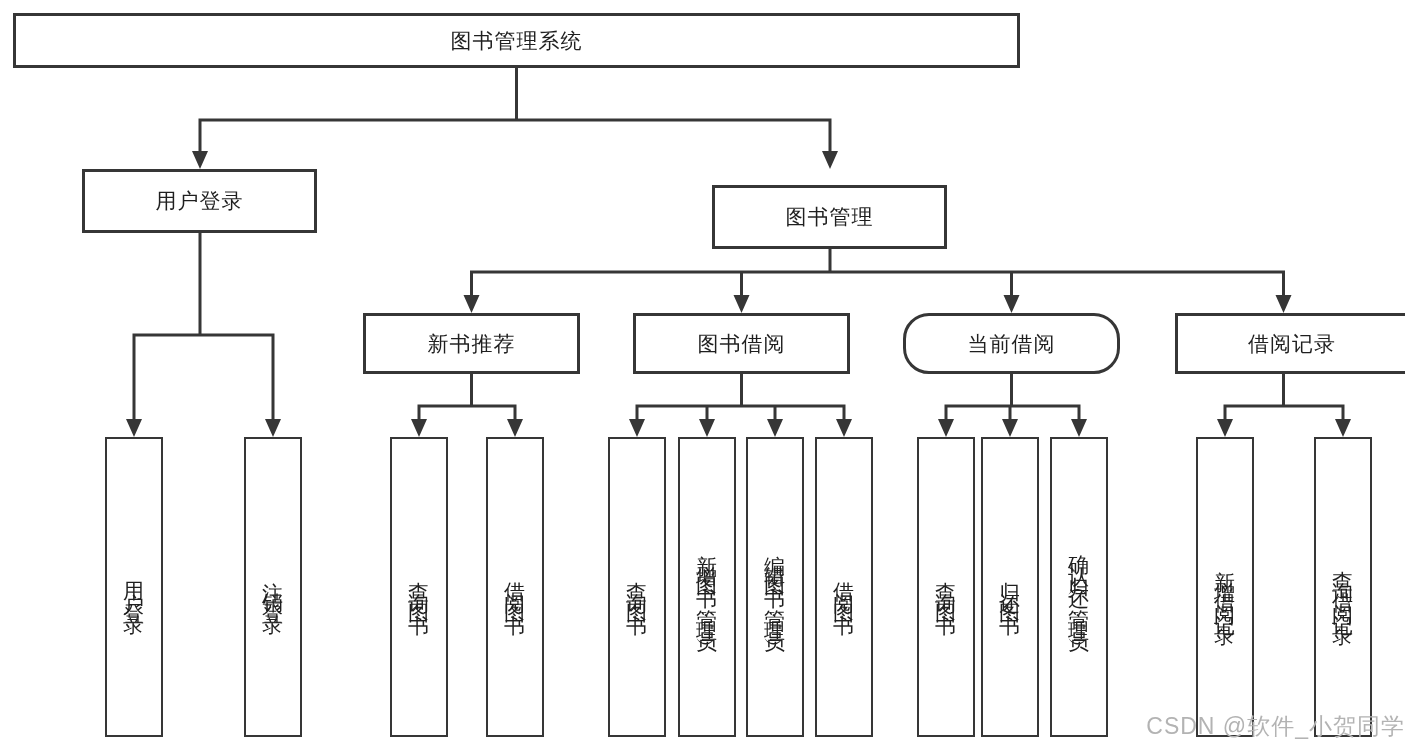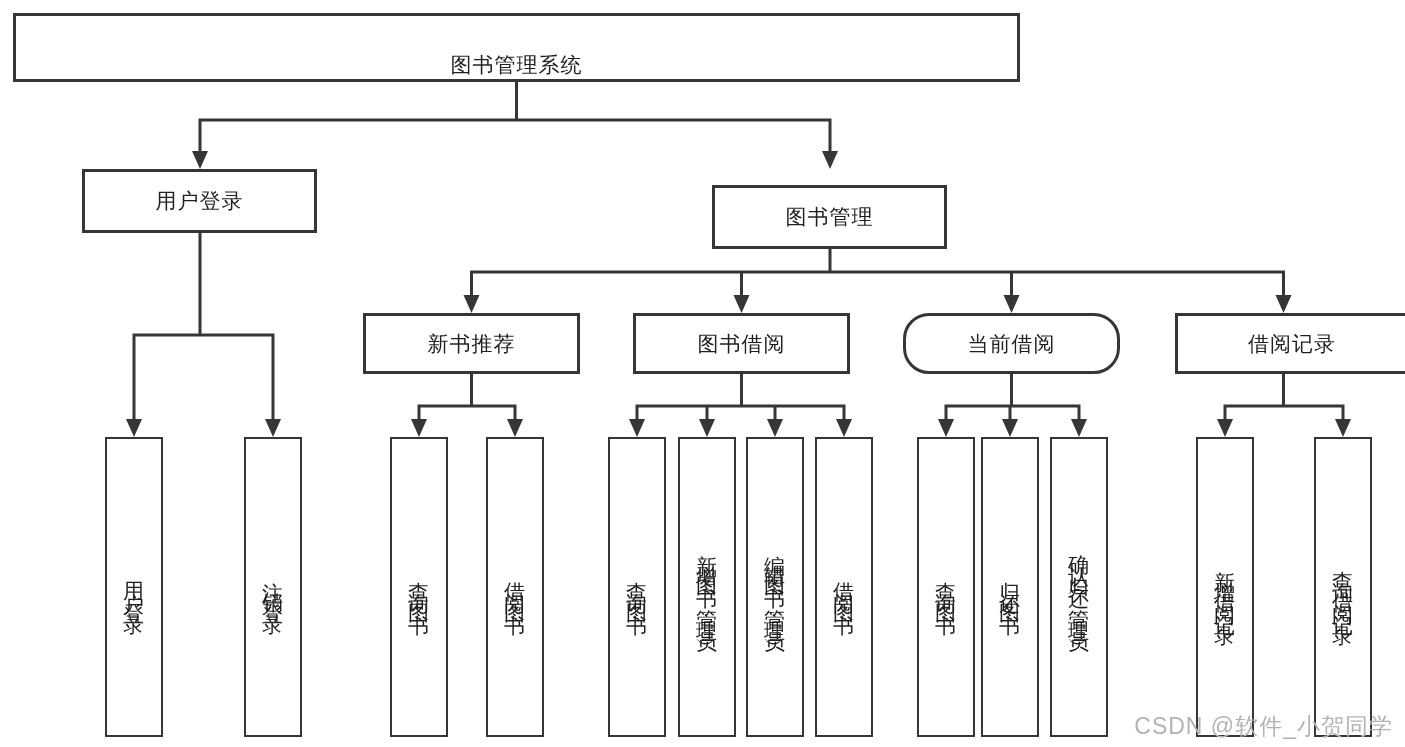--- a/index.html
+++ b/index.html
@@ -45,21 +45,21 @@
     text-orientation: mixed;
     font-size: 21px;
     line-height: 1;
     letter-spacing: 11px;
     color: #1f1f1f;
     white-space: nowrap;
     max-height: 292px;
   }
   .watermark {
     position: absolute;
-    right: 12px;
+    right: 0;
     top: 711px;
     font-size: 23px;
     color: #b3b3b3;
     letter-spacing: 1px;
     white-space: nowrap;
   }
 </style>
 </head>
 <body>
 
@@ -115,21 +115,21 @@
       M699 419 L715 419 L707 437 Z
       M767 419 L783 419 L775 437 Z
       M836 419 L852 419 L844 437 Z
       M938 419 L954 419 L946 437 Z
       M1002 419 L1018 419 L1010 437 Z
       M1071 419 L1087 419 L1079 437 Z
       M1217 419 L1233 419 L1225 437 Z
       M1335 419 L1351 419 L1343 437 Z"></path>
   </svg>
 
-  <div class="hbox" style="left:13px; top:13px; width:1007px; height:69px;align-items:flex-end;">
+  <div class="hbox" style="left:13px; top:13px; width:1007px; height:55px;">
     <span>图书管理系统</span>
   </div>
 
   <div class="hbox" style="left:82px; top:169px; width:235px; height:64px;">
     <span>用户登录</span>
   </div>
   <div class="hbox" style="left:712px; top:169px; width:235px; height:64px;margin-top:16px;">
     <span>图书管理</span>
   </div>
 

